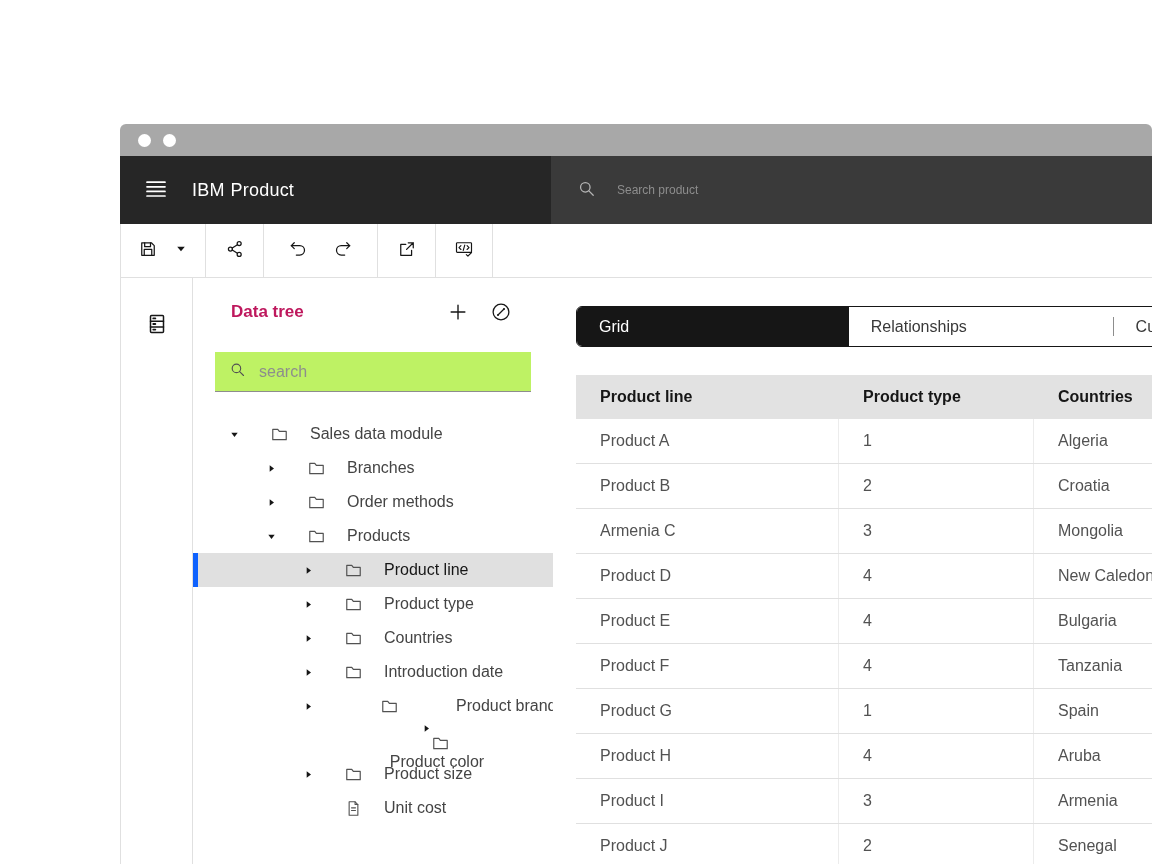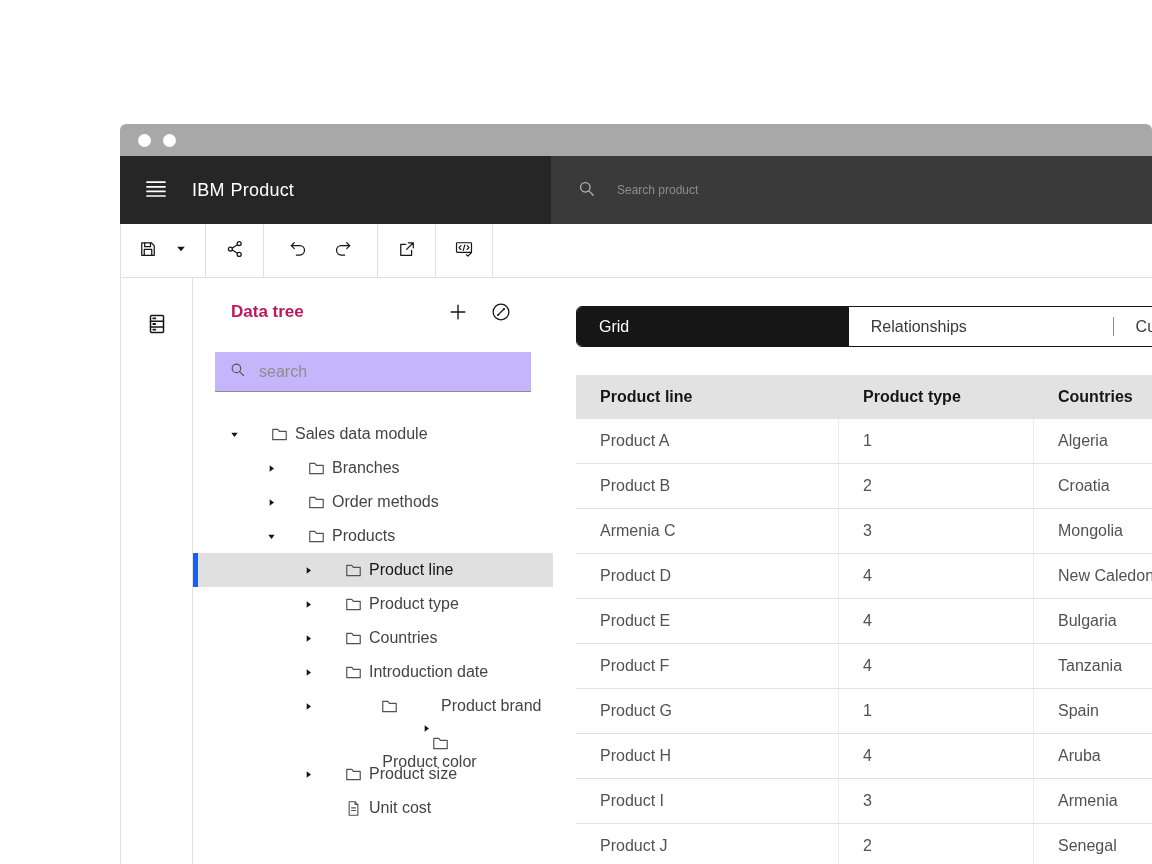--- a/index.html
+++ b/index.html
@@ -53,39 +53,39 @@
   .panel-hdr { position:absolute; top:22px; left:0; right:0; height:28px; }
   .panel-title { position:absolute; left:38px; top:2px; font-size:17px;
                  font-weight:700; color:#be185d; }
   .panel-act { position:absolute; top:0; width:26px; height:26px; background:none;
                border:none; color:#161616; cursor:pointer; padding:0; }
   .panel-act svg { width:22px; height:22px; }
   .act-plus { left:252px; }
   .act-compass { left:295px; }
 
   .tree-search { position:absolute; top:74px; left:22px; width:316px; height:40px;
-                 background:#c4b5fd; border:none; border-bottom:1px solid #8d8d8d;
+                 background:#bef264; border:none; border-bottom:1px solid #8d8d8d;
                  display:flex; align-items:center; padding-left:14px; }
   .tree-search svg { width:17px; height:17px; color:#525252; flex:none; }
   .tree-search input { flex:1; margin-left:13px; background:transparent; border:none;
                        outline:none; font-size:16px; color:#161616;
                        font-family:"Liberation Sans", sans-serif; }
   .tree-search input::placeholder { color:#8d8d8d; }
 
   .tree { position:absolute; top:139px; left:0; right:0; }
   .tree-row { height:34px; display:flex; align-items:center; font-size:16px;
               color:#444444; cursor:pointer; }
   .tree-row.sel { background:#e0e0e0; border-left:5px solid #0f62fe; color:#161616; }
   .tw-caret { width:16px; display:flex; align-items:center; justify-content:center;
               color:#161616; flex:none; }
   .tw-caret svg { width:11px; height:11px; }
   .tw-type { width:20px; margin-left:27px; display:flex; align-items:center;
              justify-content:center; color:#525252; flex:none; }
   .tw-type svg { width:19px; height:19px; }
-  .tw-label { margin-left:6px; white-space:nowrap; }
+  .tw-label { margin-left:21px; white-space:nowrap; }
 
   
   .main { flex:1; position:relative; background:#ffffff; }
 
   .switcher { position:absolute; left:23px; top:28px; height:41px; width:680px;
               display:flex; border:1px solid #161616; border-radius:6px;
               overflow:hidden; background:#ffffff; }
   .seg { display:flex; align-items:center; padding-left:22px; font-size:16px;
          color:#393939; cursor:pointer; white-space:nowrap; }
   .seg.selected { background:#161616; color:#ffffff; }

